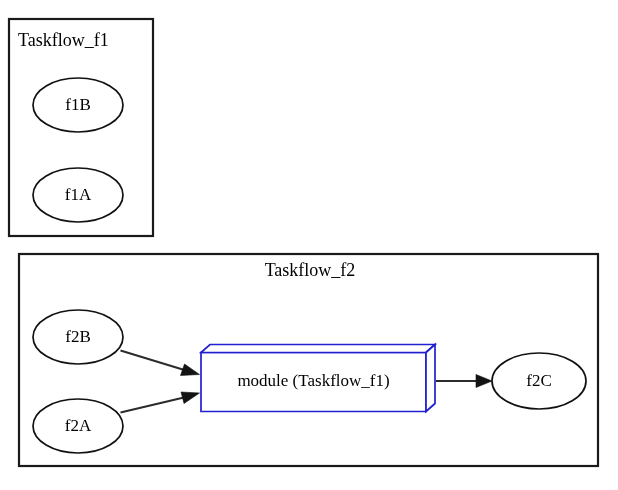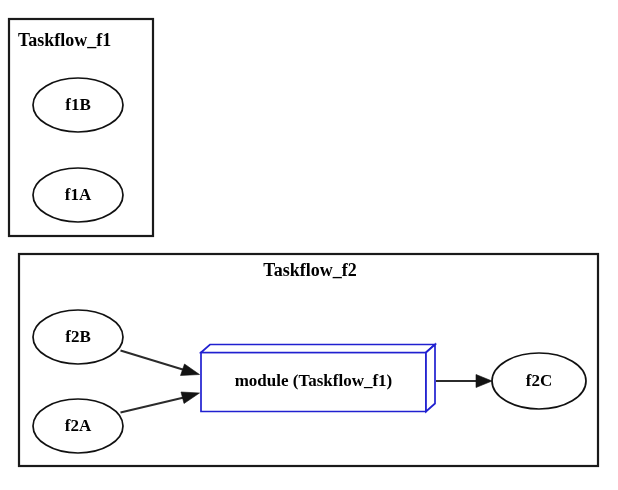--- a/index.html
+++ b/index.html
@@ -11,21 +11,20 @@
     font-family: "Liberation Serif", "DejaVu Serif", serif;
     width: 618px;
     height: 490px;
     overflow: hidden;
   }
   #canvas {
     position: relative;
     width: 618px;
     height: 362px;
     background: #ffffff;
-    font-weight: bold;
   }
   #graph-svg {
     position: absolute;
     left: 0;
     top: 0;
     width: 618px;
     height: 490px;
   }
   .cluster-rect {
     fill: none;

